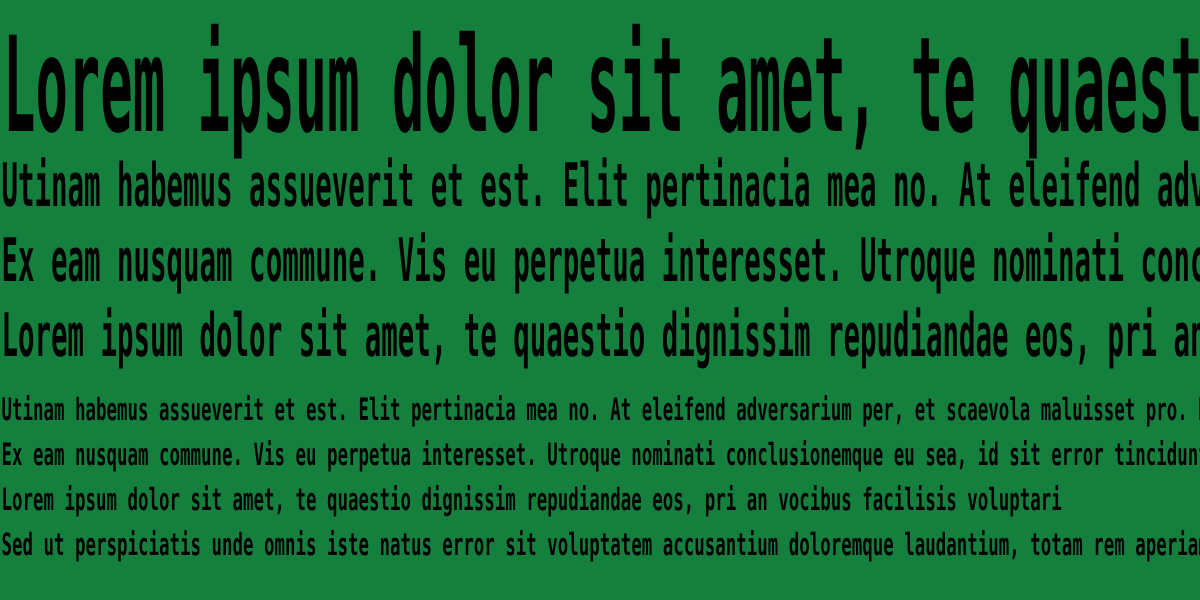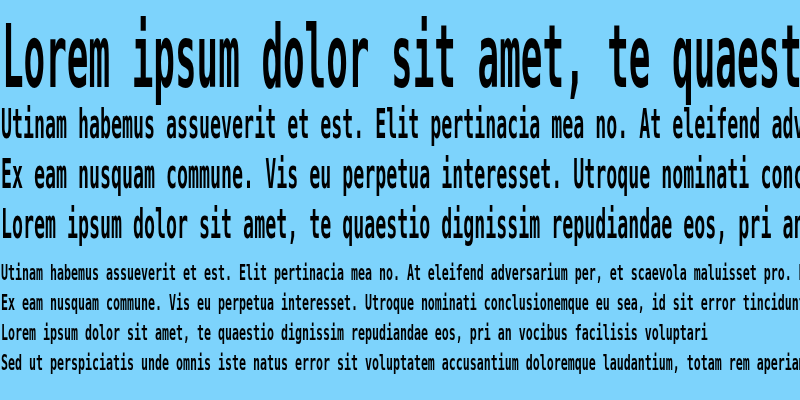--- a/index.html
+++ b/index.html
@@ -4,21 +4,21 @@
 <style>
   html, body {
     margin: 0;
     padding: 0;
     background: #ffffff;
   }
   .page {
     position: relative;
     width: 800px;
     height: 400px;
-    background: #7dd3fc;
+    background: #15803d;
     overflow: hidden;
     font-family: "DejaVu Sans Mono", monospace;
     font-weight: bold;
     color: #000000;
   }
   .line {
     position: absolute;
     left: 1px;
     white-space: nowrap;
     line-height: 1;

